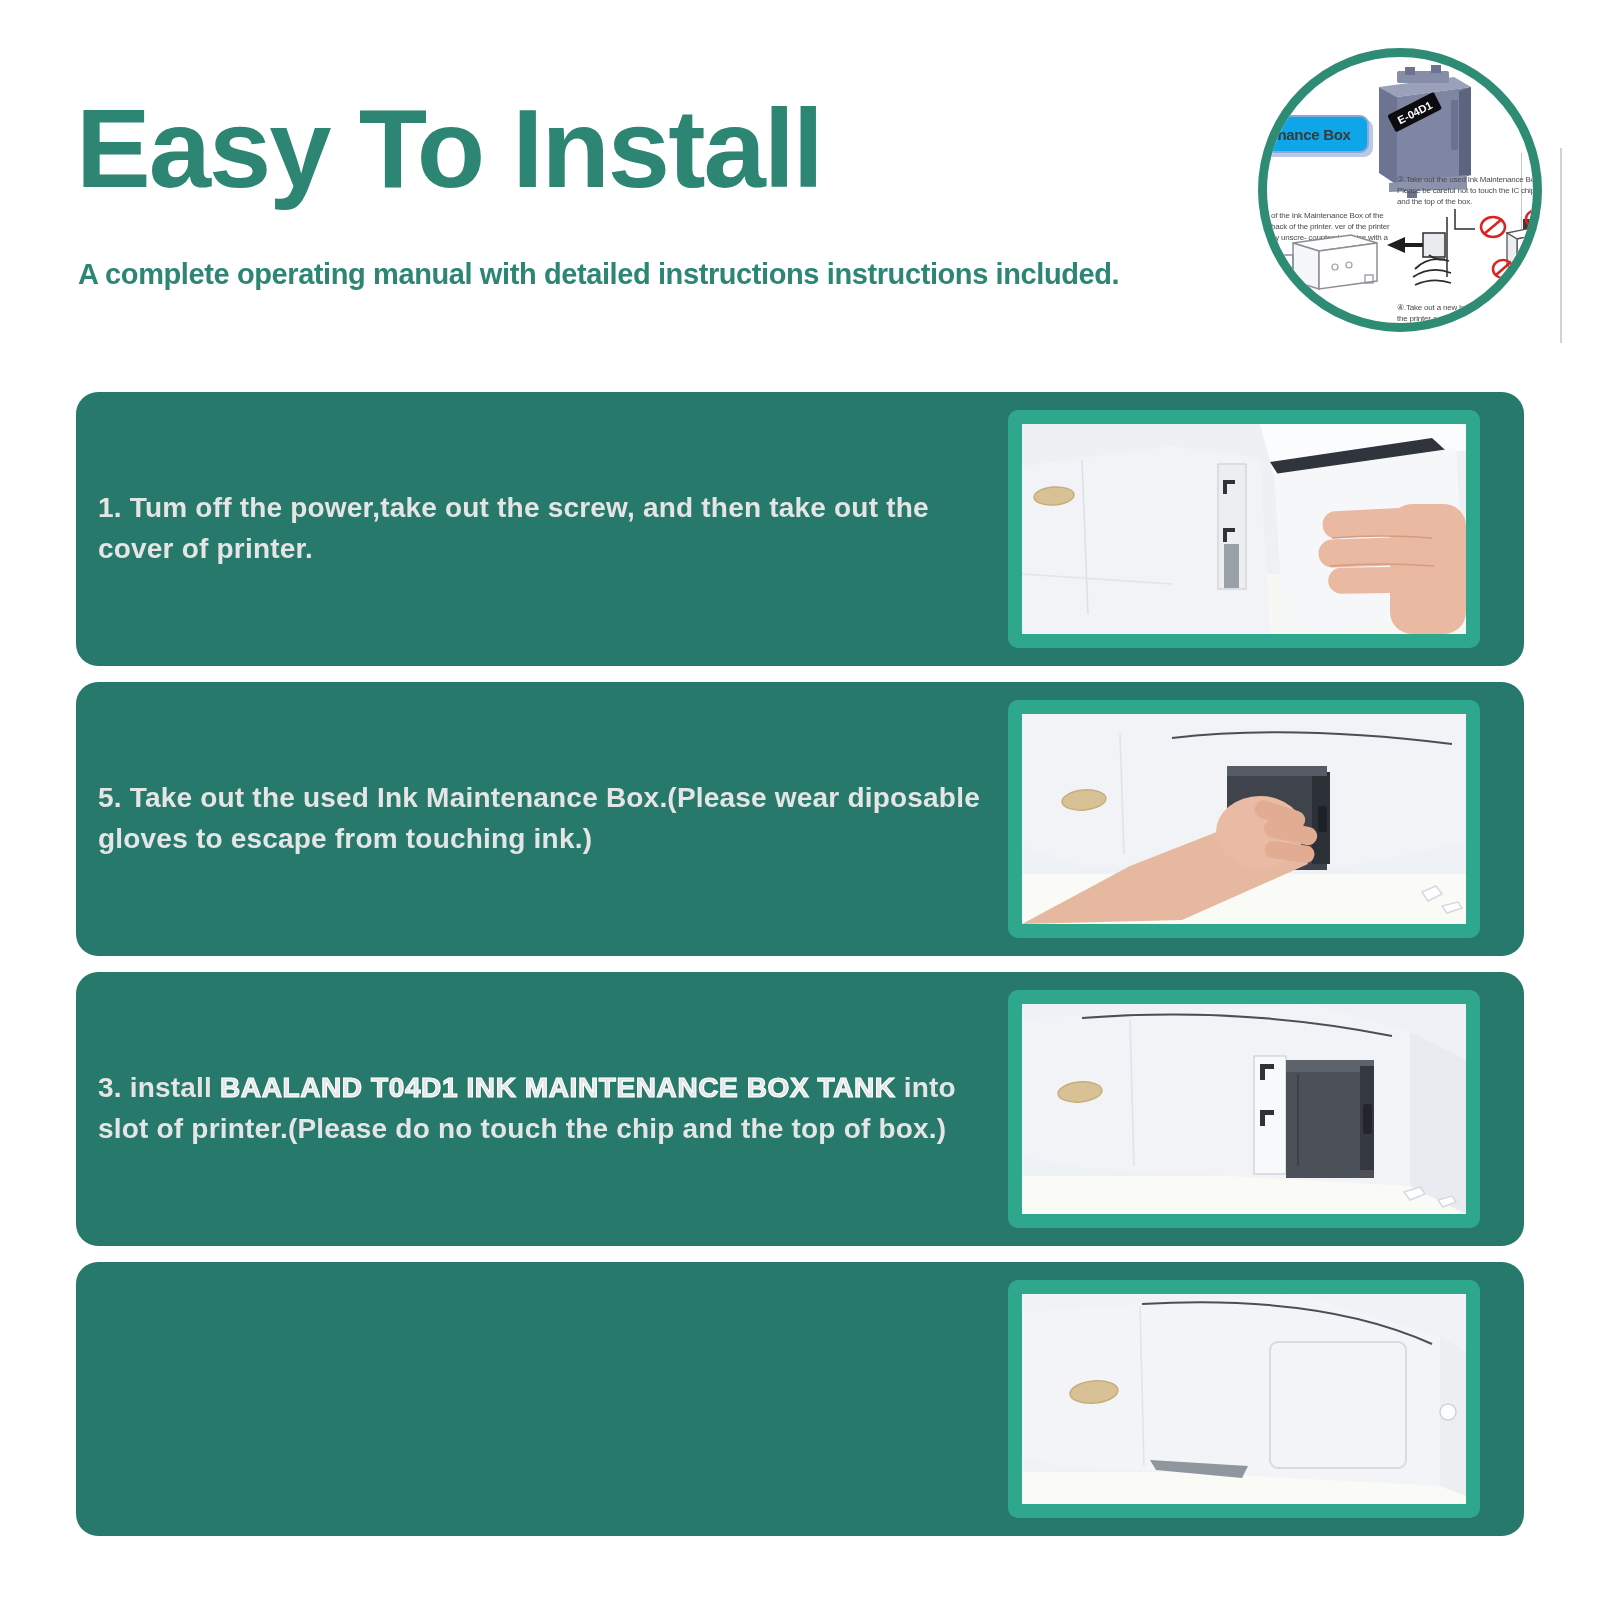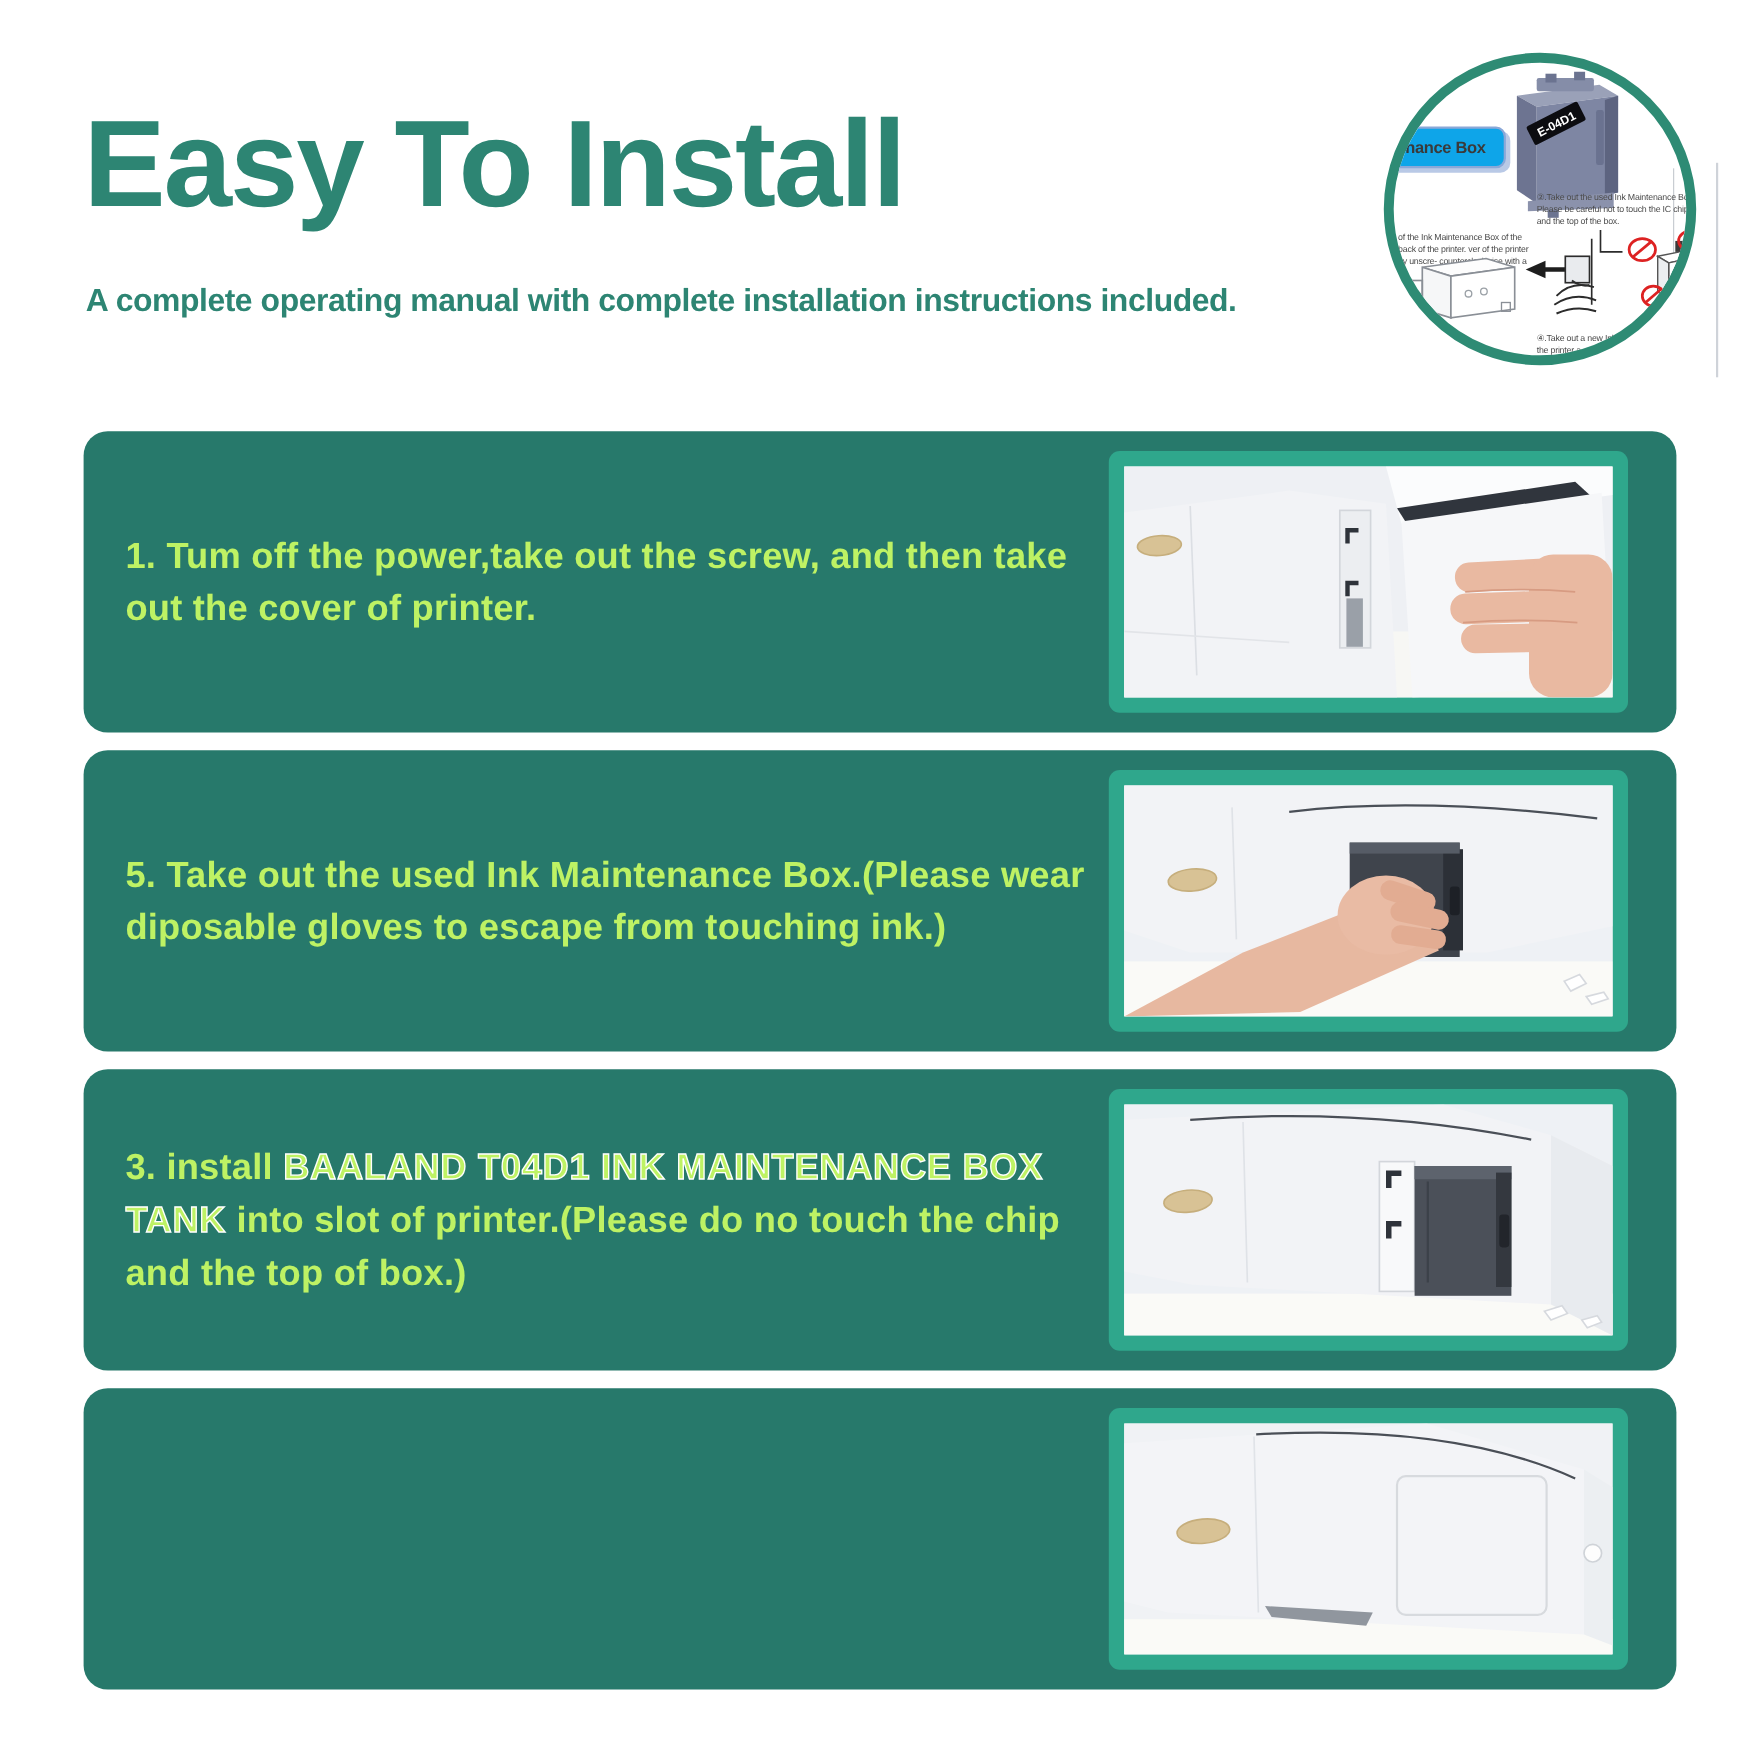--- a/index.html
+++ b/index.html
@@ -48,37 +48,37 @@
   .badge .innerline{position:absolute;left:254px;top:96px;width:1px;height:118px;background:#c4c8ce;}
 
   
   .row{
     position:absolute;left:76px;width:1448px;height:274px;
     background:var(--row);border-radius:22px;
     display:flex;align-items:center;
   }
   .row-1{top:392px;} .row-2{top:682px;} .row-3{top:972px;} .row-4{top:1262px;}
   .step-text{
-    margin-left:38px;width:900px;
-    color:#bef264;font-size:33px;font-weight:bold;line-height:1.45;letter-spacing:.2px;
+    margin-left:22px;width:900px;
+    color:#e5e5e5;font-size:28px;font-weight:bold;line-height:1.45;letter-spacing:.2px;
   }
   .step-text .hl{font-weight:900;-webkit-text-stroke:1.2px #ffffff;letter-spacing:.6px;}
   .photo-frame{
     position:absolute;right:44px;top:18px;width:472px;height:238px;
     background:var(--frame);border-radius:10px;padding:14px;
   }
   .photo{width:444px;height:210px;display:block;background:#fff;}
 </style>
 </head>
 <body>
 
 <div class="canvas">
 
   <h1 class="title">Easy To Install</h1>
-  <p class="subtitle">A complete operating manual with complete installation instructions included.</p>
+  <p class="subtitle">A complete operating manual with detailed instructions instructions included.</p>
 
   <div class="page-edge"></div>
 
   <div class="badge">
     <div class="innerline"></div>
 
     <div class="labelbox">enance Box</div>
 
     <svg style="position:absolute;left:92px;top:8px" width="125" height="135" viewBox="0 0 125 135">
       <polygon points="20,22 95,12 112,22 38,32" fill="#9aa1b8"></polygon>

